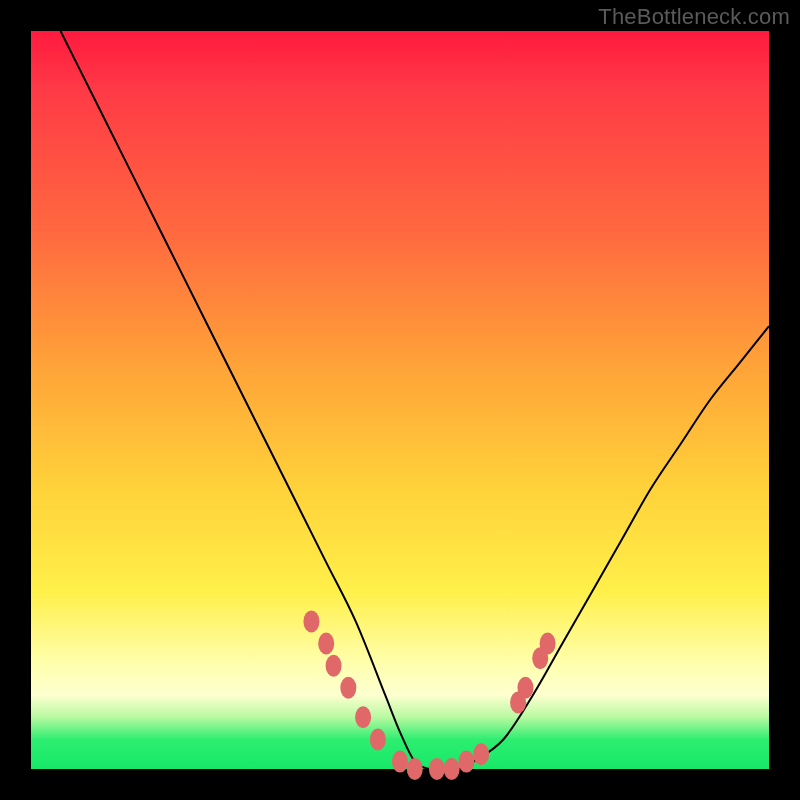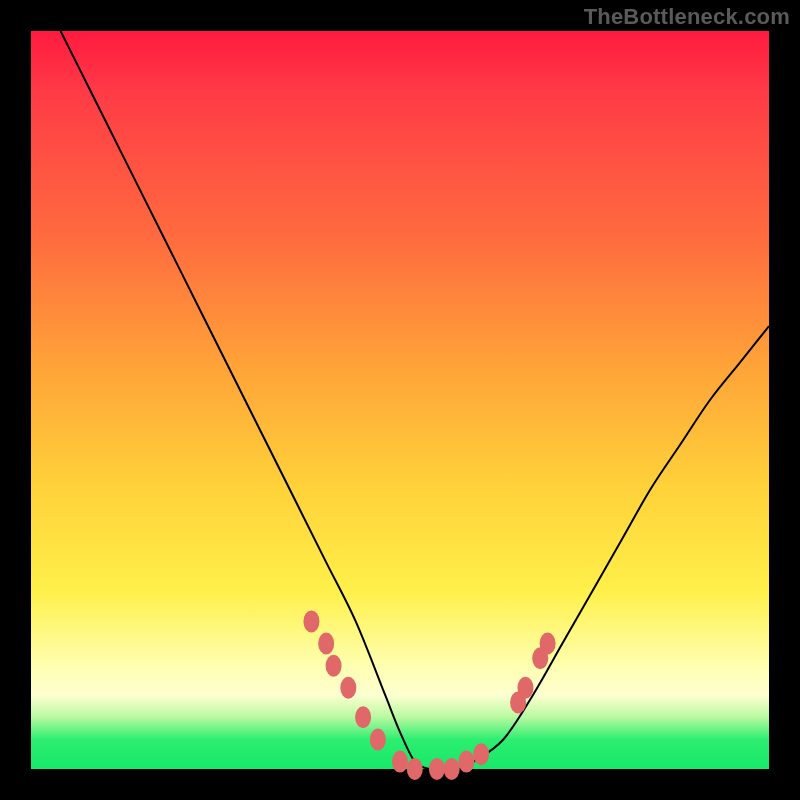--- a/index.html
+++ b/index.html
@@ -40,21 +40,21 @@
       #2dee70 96%,
       #17e868 100%
     );
   }
   .watermark {
     position: absolute;
     top: 4px;
     right: 10px;
     color: #5a5a5a;
     font-size: 22px;
-    font-weight: 700;
+    font-weight: 400;
     letter-spacing: 0.2px;
     user-select: none;
   }
   svg.curve {
     position: absolute;
     left: 0;
     top: 0;
     width: 738px;
     height: 738px;
     overflow: visible;

